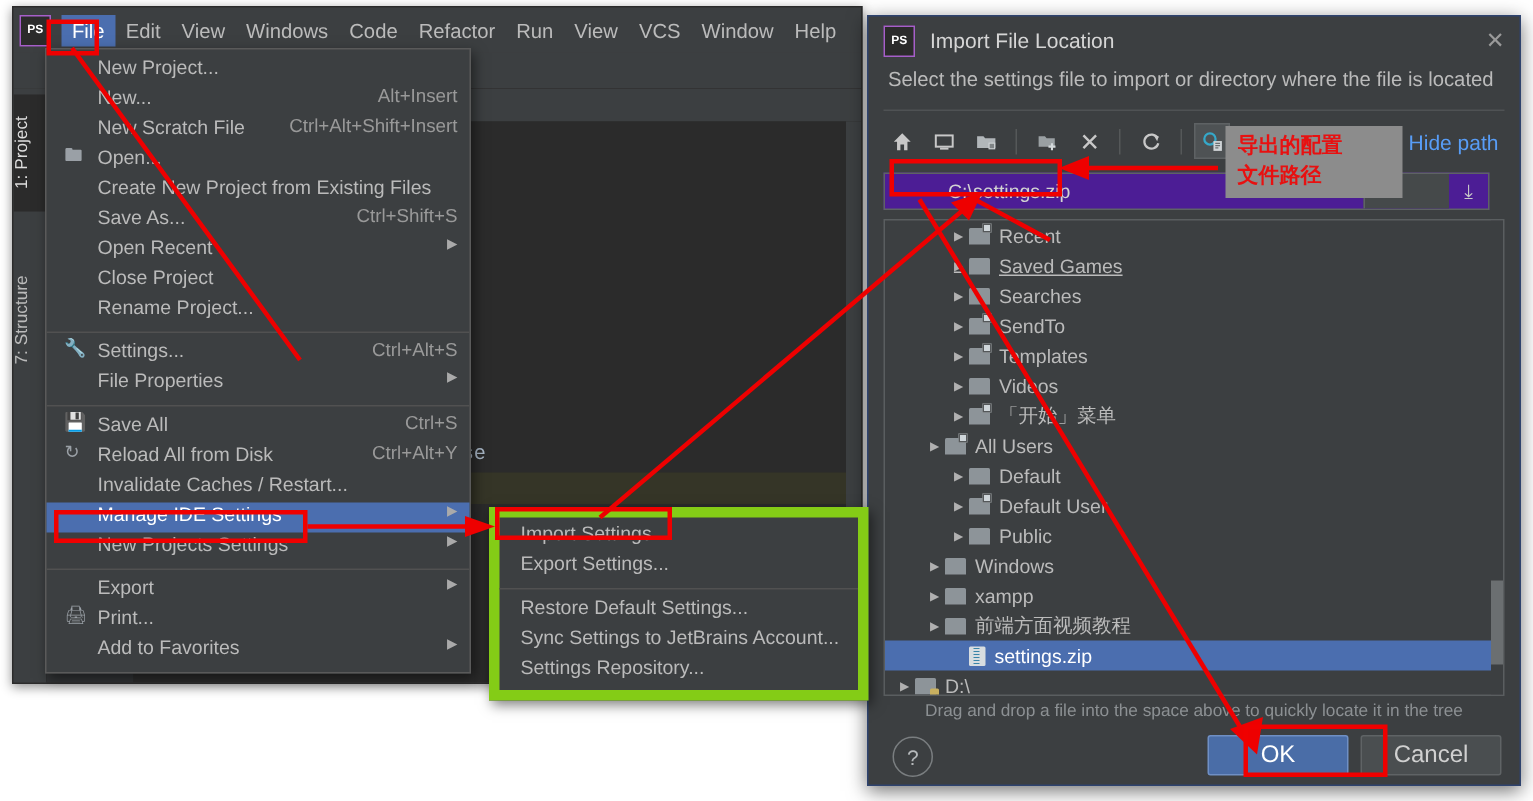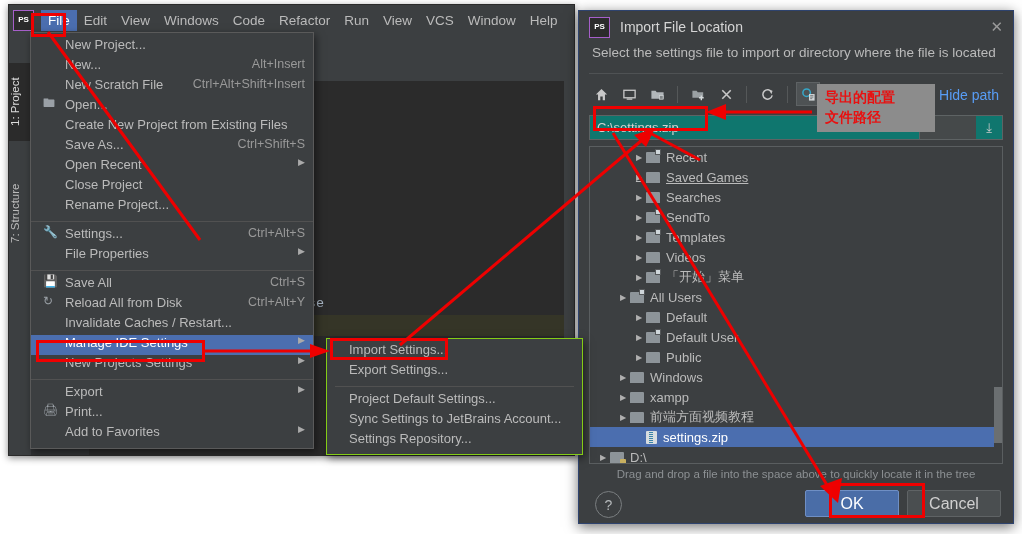--- a/index.html
+++ b/index.html
@@ -248,23 +248,23 @@
     background: #515151;
     margin: 4px 0;
   }
 
   
   #sub-menu {
     position: absolute;
     left: 326px; top: 338px;
     width: 239px;
     background: #3c3f41;
-    border: 1px solid #84cc16;
+    border: 7px solid #84cc16;
     box-shadow: 2px 3px 8px rgba(0,0,0,.5);
-    padding: 3px 8px;
+    padding: 3px 0;
     z-index: 41;
   }
   #sub-menu .mi { padding-left: 14px; }
 
   
   #dialog {
     position: absolute;
     left: 578px; top: 10px;
     width: 436px; height: 514px;
     background: #3c3f41;
@@ -327,27 +327,28 @@
   }
   #hide-path {
     position: absolute;
     right: 14px; top: 76px;
     font-size: 14px;
     color: #589df6;
   }
 
   #path-row {
     position: absolute;
-    left: 10px; right: 10px; top: 104px;
+    left: 10px; right: 20px; top: 104px;
     height: 25px;
-    background: #0f766e;
+    background: #4c1d95;
     border: 1px solid #5e6364;
     box-sizing: border-box;
     display: flex;
     align-items: center;
+    padding-left: 35px;
   }
   #path-input {
     flex: 1;
     font-size: 13px;
     color: #d2d2d2;
     padding-left: 7px;
     background: transparent;
     border: none;
     outline: none;
     font-family: "Liberation Sans", sans-serif;
@@ -684,21 +685,21 @@
 
 <div id="sub-menu">
   <div class="mi">
     <span>Import Settings...</span>
   </div>
   <div class="mi">
     <span>Export Settings...</span>
   </div>
   <div class="msep"></div>
   <div class="mi">
-    <span>Project Default Settings...</span>
+    <span>Restore Default Settings...</span>
   </div>
   <div class="mi">
     <span>Sync Settings to JetBrains Account...</span>
   </div>
   <div class="mi">
     <span>Settings Repository...</span>
   </div>
 </div>
 
 <div id="dialog">

